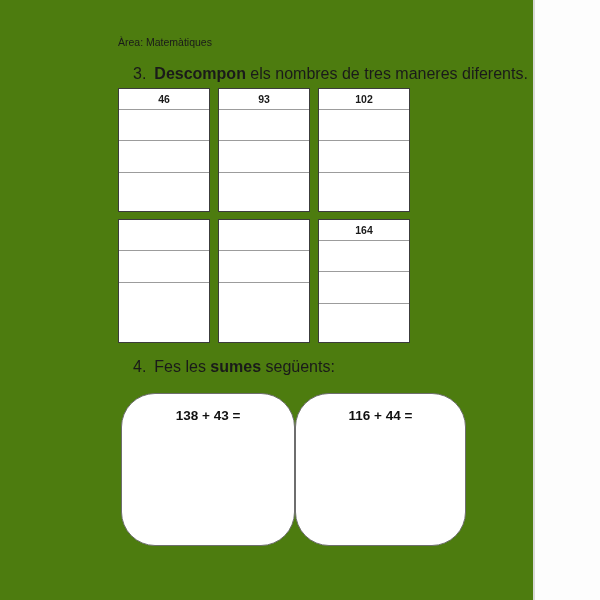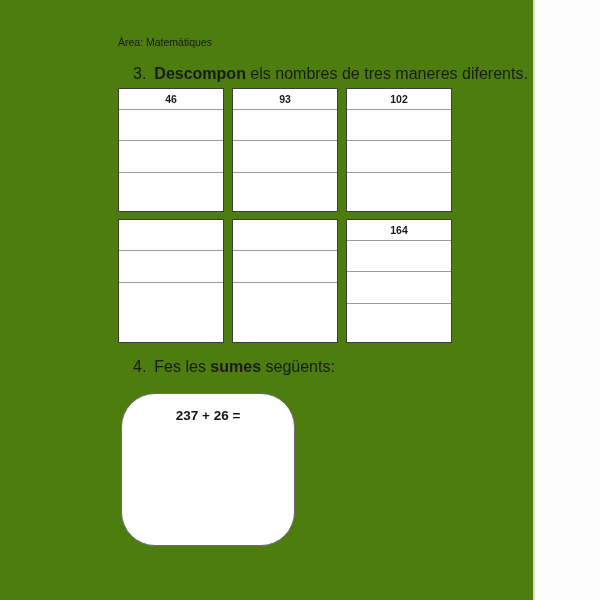--- a/index.html
+++ b/index.html
@@ -54,21 +54,21 @@
     position: absolute;
     left: 118px;
     top: 88px;
     width: 334px;
     display: flex;
     flex-wrap: wrap;
     column-gap: 8px;
     row-gap: 7px;
   }
   .dtable {
-    width: 106px;
+    width: 92px;
     border: 1px solid #3c3c3c;
     background: #ffffff;
     box-sizing: border-box;
   }
   .dtable .hdr {
     height: 20px;
     line-height: 20px;
     text-align: center;
     font-weight: bold;
     font-size: 10.5px;
@@ -156,17 +156,20 @@
       <div class="row r3"></div>
     </div>
 
   </div>
 
   <div class="exercise-heading ex4">
     <span class="num">4.</span><span>Fes les </span><span class="bold">sumes</span><span> següents:</span>
   </div>
 
   <div class="sum-box b1">
-    <div class="sum-text">237 + 26 =</div>
+    <div class="sum-text">138 + 43 =</div>
   </div>
 
+  <div class="sum-box b2">
+    <div class="sum-text">116 + 44 =</div>
+  </div>
 
 </div>
 
 </body></html>

